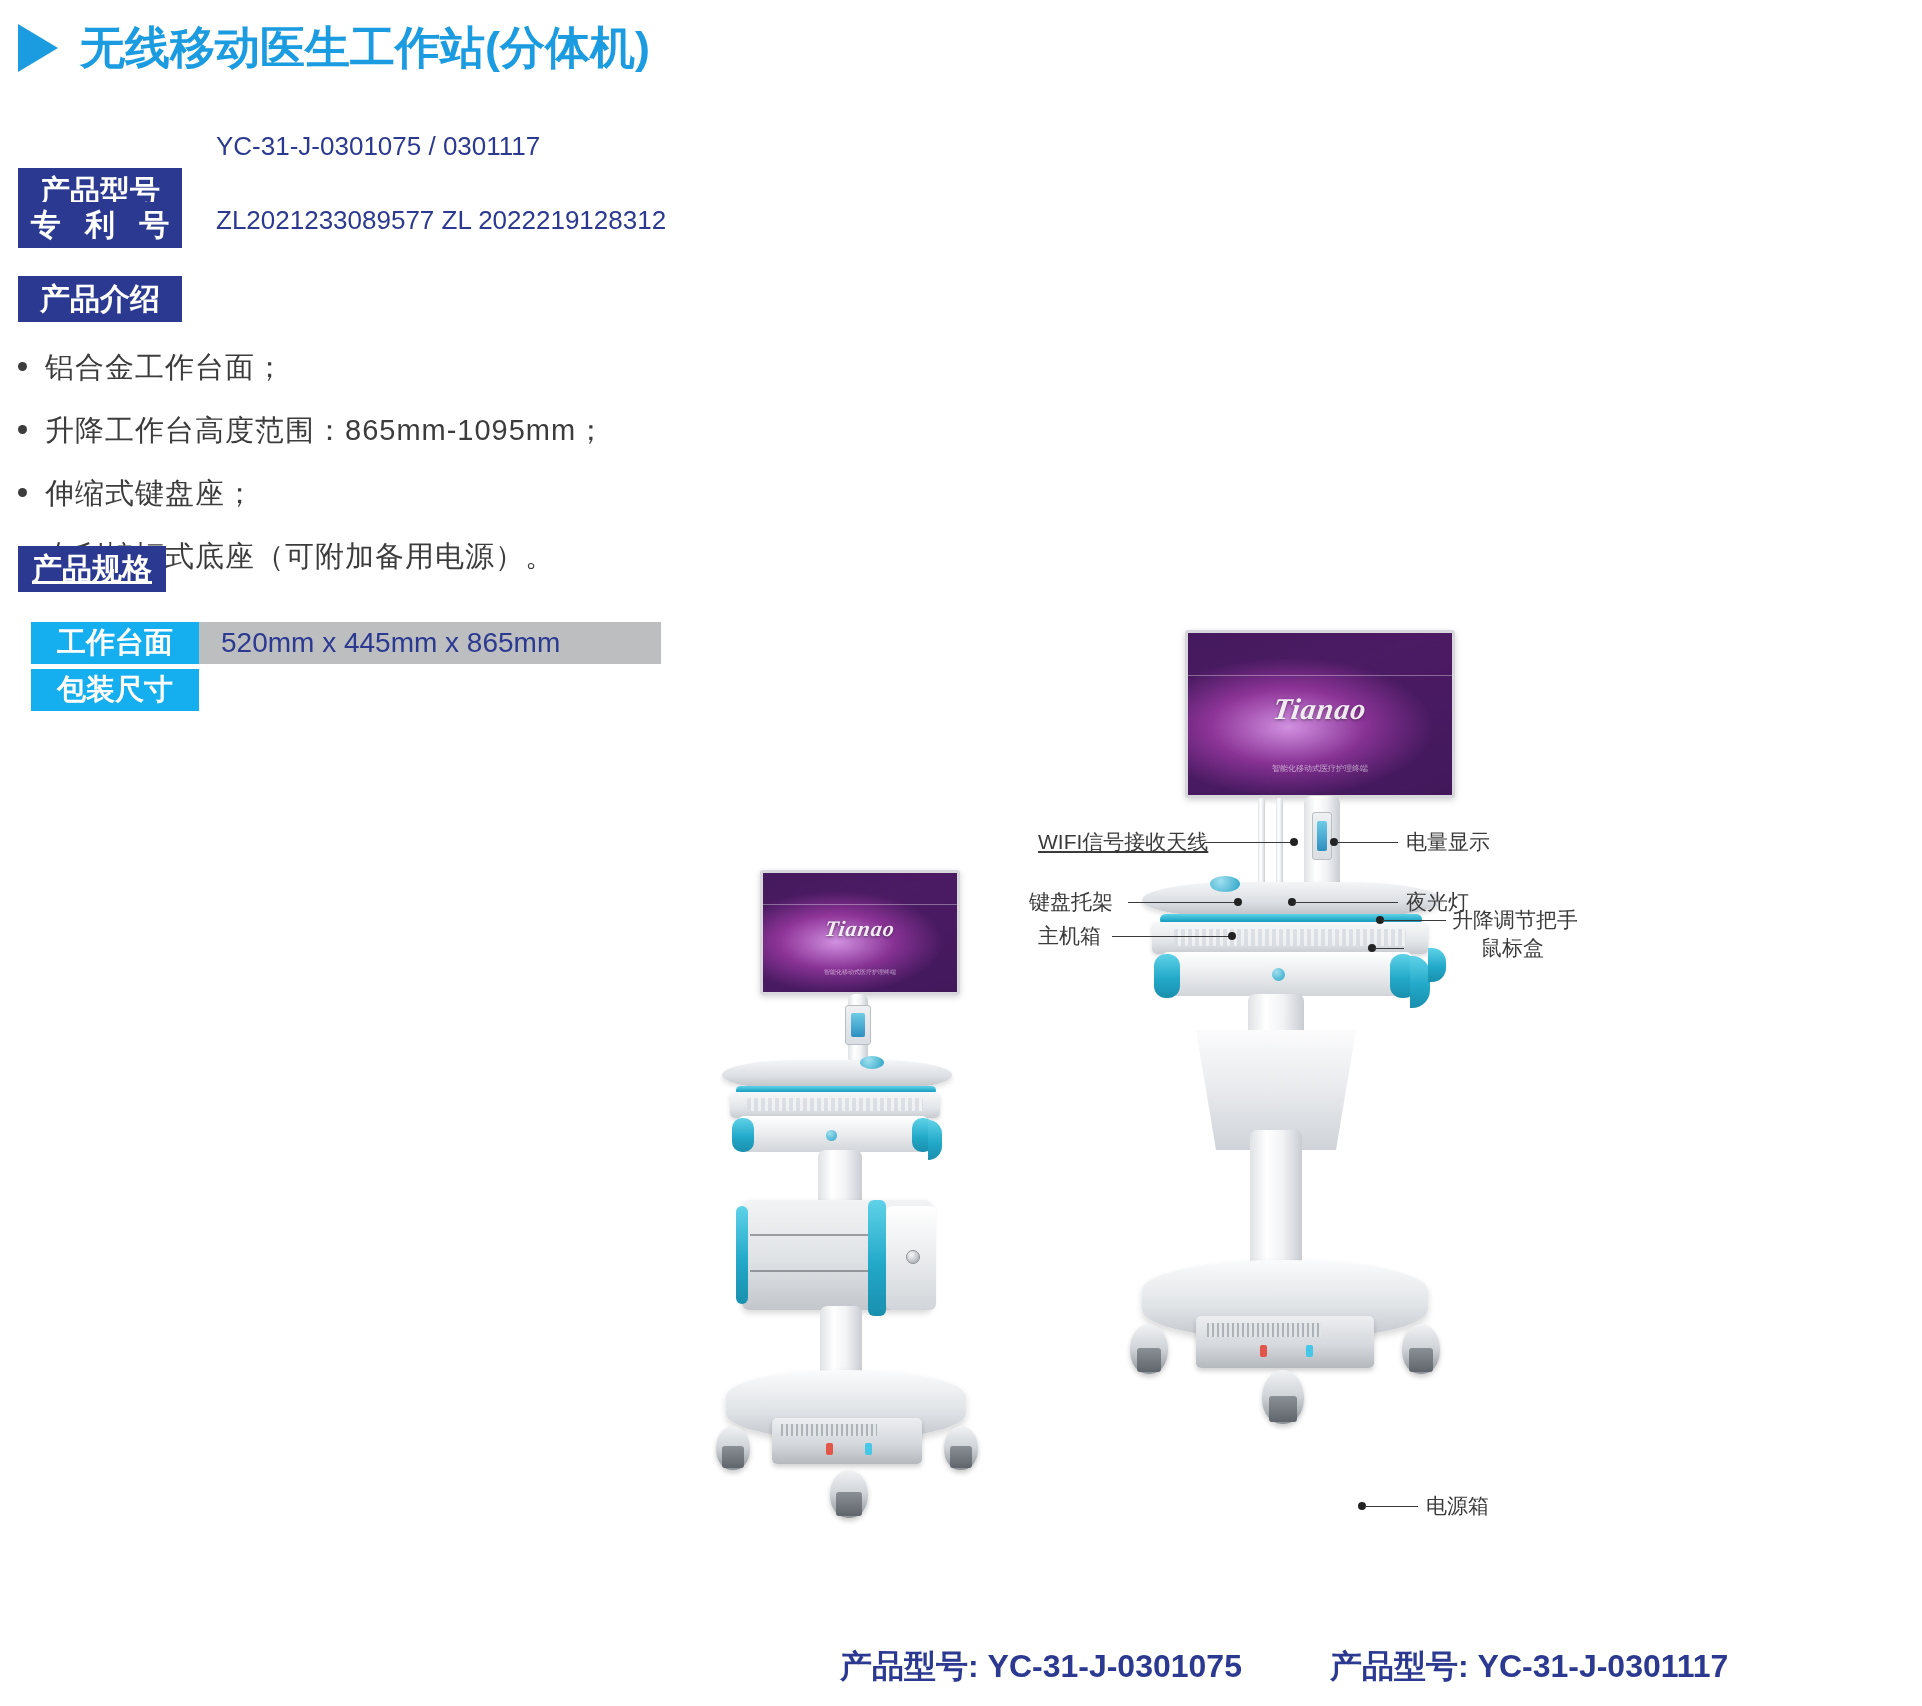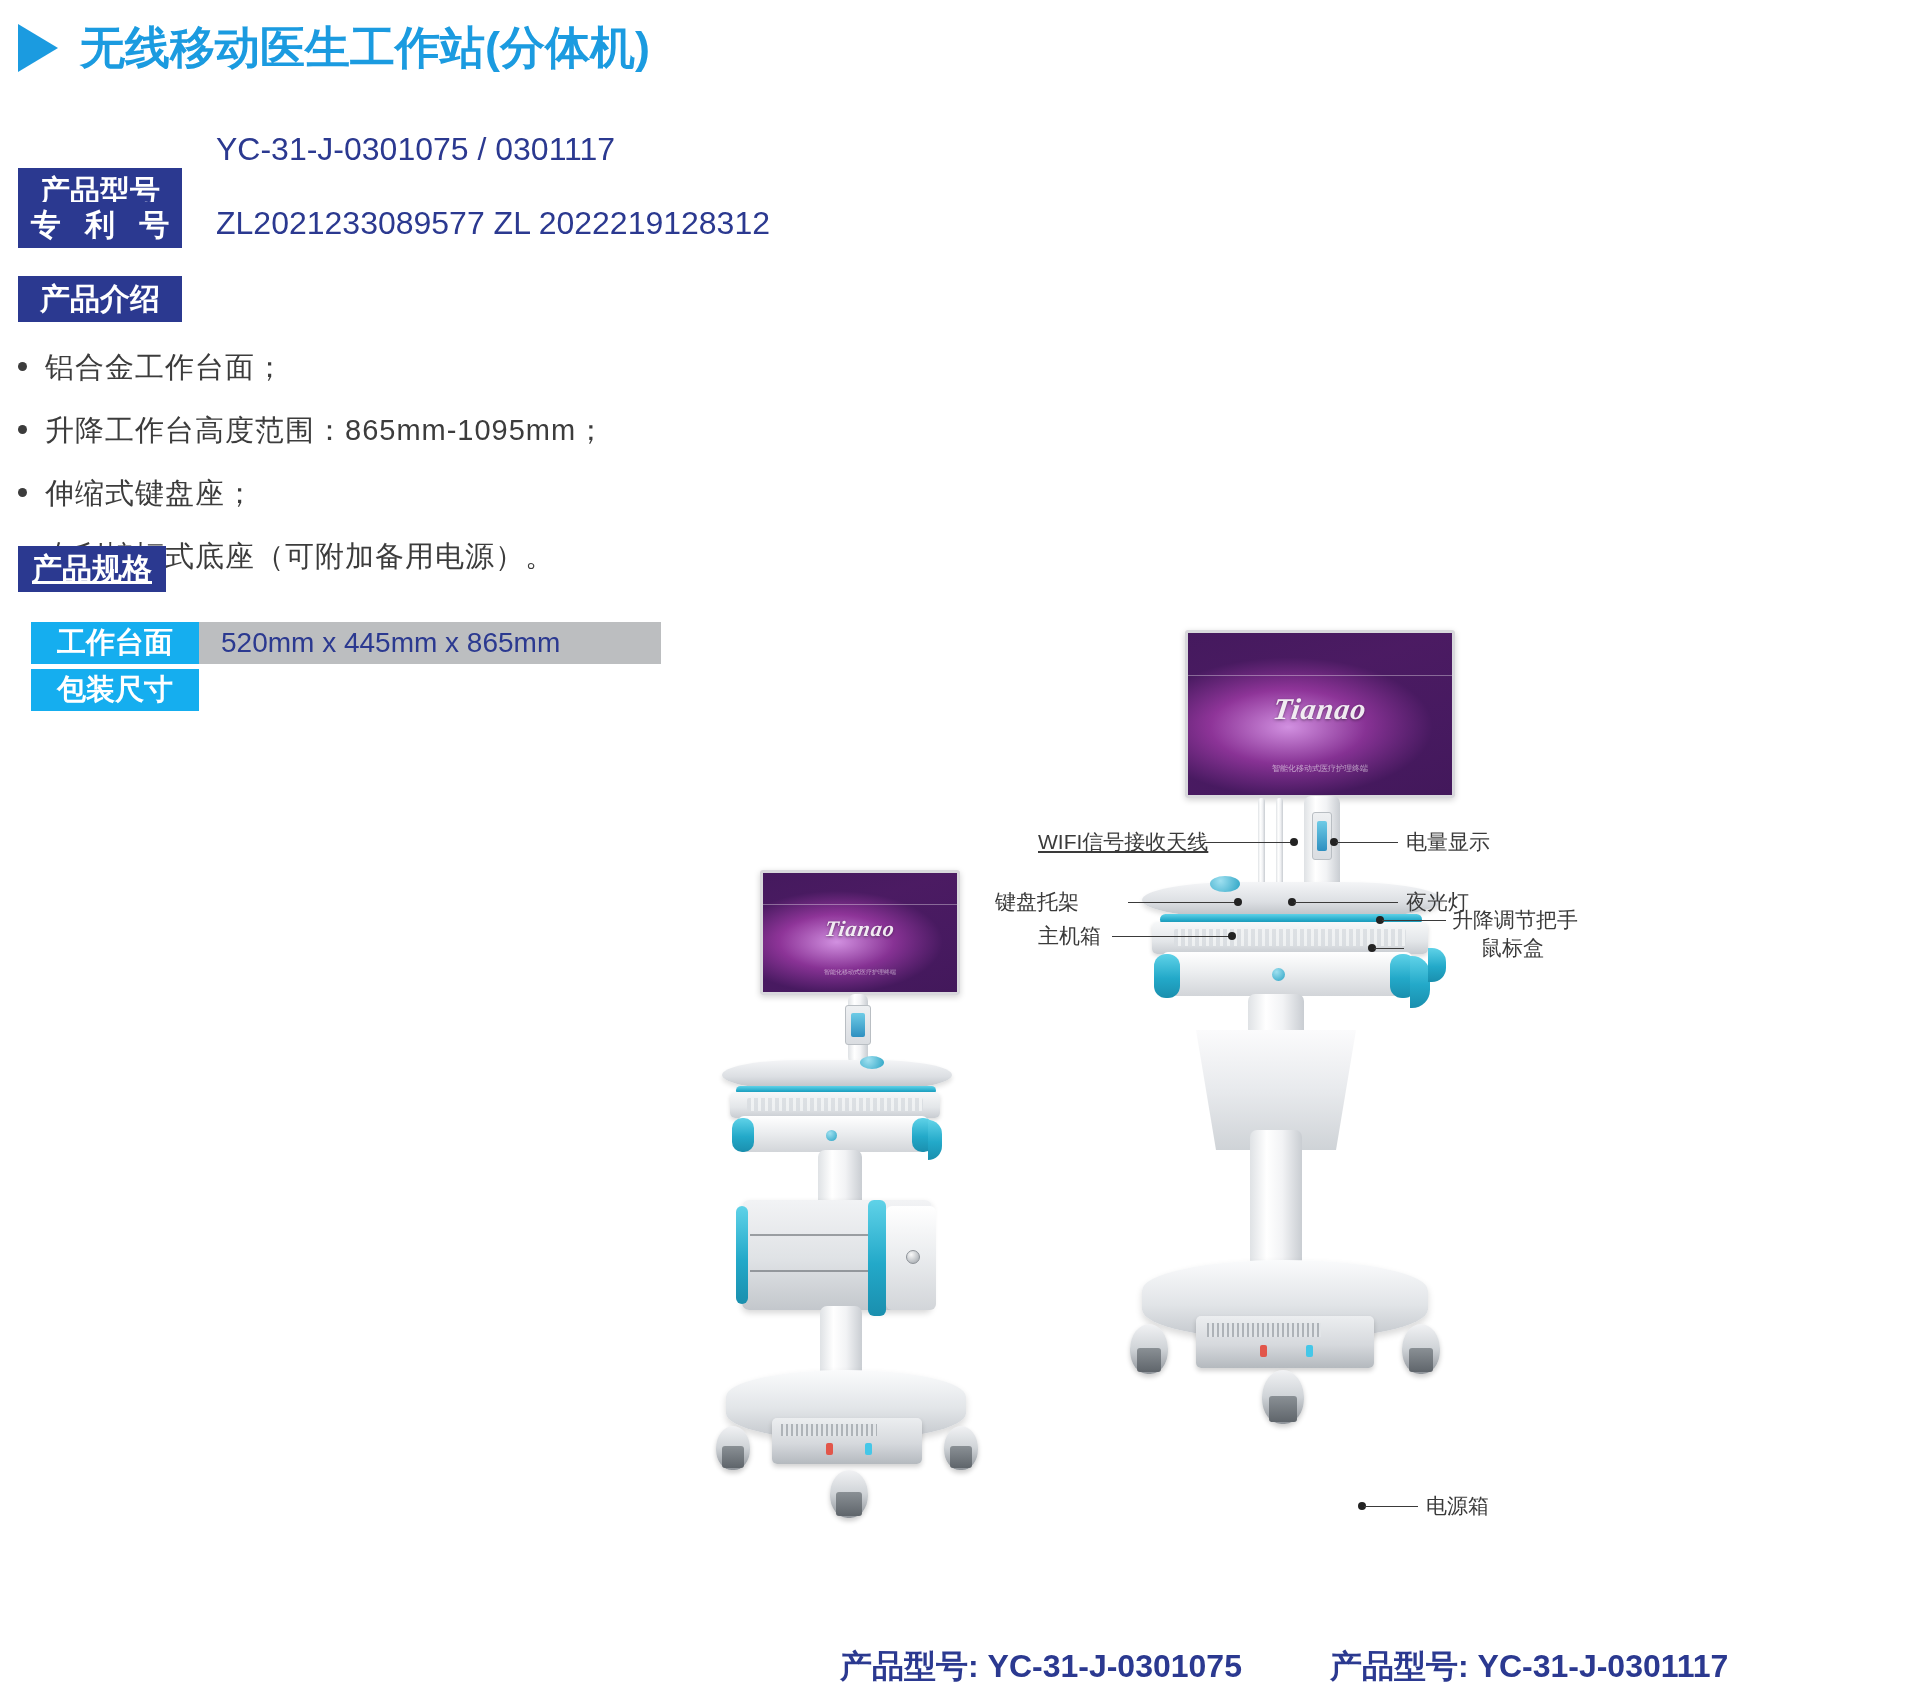--- a/index.html
+++ b/index.html
@@ -36,21 +36,21 @@
     display: flex; align-items: center; justify-content: center;
     height: 46px;
   }
   .chip.model   { left: 18px; top: 128px; width: 164px; margin-top: 40px; }
   .chip.patent  { left: 18px; top: 202px; width: 164px; letter-spacing: 8px; padding-left: 8px;}
   .chip.intro   { left: 18px; top: 276px; width: 164px; }
   .chip.specs   { left: 18px; top: 546px; width: 148px; text-decoration: underline; }
 
   .chipval {
     position: absolute;
-    font-size: 32px; color: #2B3990; font-weight: 400;
+    font-size: 26px; color: #2B3990; font-weight: 400;
     white-space: nowrap;
   }
   .chipval.model  { left: 216px; top: 131px; }
   .chipval.patent { left: 216px; top: 205px; }
 
   
   .bullets { position: absolute; left: 18px; top: 348px; }
   .bullet {
     display: flex; align-items: baseline; gap: 18px;
     margin-bottom: 23px;
@@ -404,21 +404,21 @@
 
       <div class="caster" style="left:172px; top:740px; width:42px; height:54px;"></div>
       <div class="caster-dark" style="left:179px; top:766px; width:28px; height:26px;"></div>
     </div>
   </div>
 
   <div class="callout right-al" style="left:1038px; top:828px;text-decoration:underline;">WIFI信号接收天线</div>
   <div class="lead" style="left:1204px; top:842px; width:88px;"></div>
   <div class="lead-dot" style="left:1290px; top:838px;"></div>
 
-  <div class="callout right-al" style="left:995px; top:888px;">键盘托架</div>
+  <div class="callout right-al" style="left:1029px; top:888px;">键盘托架</div>
   <div class="lead" style="left:1128px; top:902px; width:108px;"></div>
   <div class="lead-dot" style="left:1234px; top:898px;"></div>
 
   <div class="callout right-al" style="left:1038px; top:922px;">主机箱</div>
   <div class="lead" style="left:1112px; top:936px; width:118px;"></div>
   <div class="lead-dot" style="left:1228px; top:932px;"></div>
 
   <div class="lead-dot" style="left:1330px; top:838px;"></div>
   <div class="lead" style="left:1336px; top:842px; width:62px;"></div>
   <div class="callout" style="left:1406px; top:828px;">电量显示</div>

